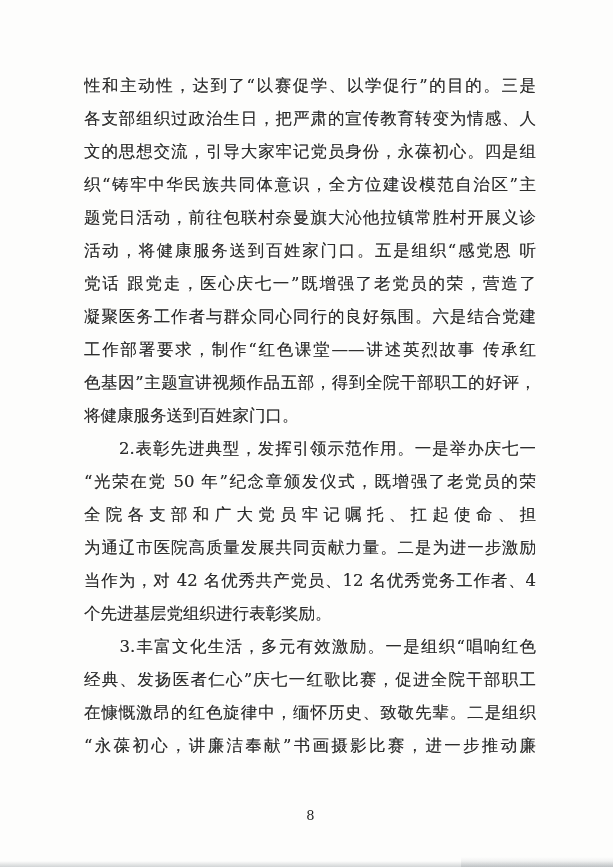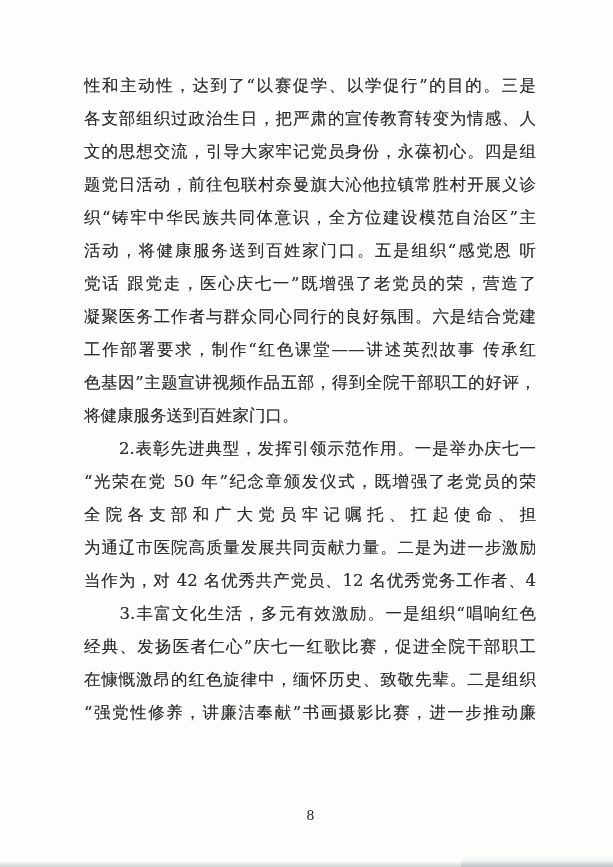--- a/index.html
+++ b/index.html
@@ -77,35 +77,36 @@
 </style>
 </head>
 <body>
 
 <div class="page">
   <div class="textblock">
 
   <div class="line">性和主动性，达到了“以赛促学、以学促行”的目的。三是</div>
       <div class="line">各支部组织过政治生日，把严肃的宣传教育转变为情感、人</div>
       <div class="line">文的思想交流，引导大家牢记党员身份，永葆初心。四是组</div>
+      <div class="line">织“铸牢中华民族共同体意识，全方位建设模范自治区”主</div>
       <div class="line">题党日活动，前往包联村奈曼旗大沁他拉镇常胜村开展义诊</div>
-      <div class="line">织“铸牢中华民族共同体意识，全方位建设模范自治区”主</div>
       <div class="line">活动，将健康服务送到百姓家门口。五是组织“感党恩 听</div>
       <div class="line">党话 跟党走，医心庆七一”既增强了老党员的荣，营造了</div>
       <div class="line">凝聚医务工作者与群众同心同行的良好氛围。六是结合党建</div>
       <div class="line">工作部署要求，制作“红色课堂——讲述英烈故事 传承红</div>
       <div class="line">色基因”主题宣讲视频作品五部，得到全院干部职工的好评，</div>
       <div class="line last">将健康服务送到百姓家门口。</div>
       <div class="line">　　2.表彰先进典型，发挥引领示范作用。一是举办庆七一</div>
       <div class="line">“光荣在党 50 年”纪念章颁发仪式，既增强了老党员的荣</div>
       <div class="line">全院各支部和广大党员牢记嘱托、扛起使命、担</div>
       <div class="line">为通辽市医院高质量发展共同贡献力量。二是为进一步激励</div>
       <div class="line">当作为，对 42 名优秀共产党员、12 名优秀党务工作者、4</div>
+      <div class="line last">个先进基层党组织进行表彰奖励。</div>
       <div class="line">　　3.丰富文化生活，多元有效激励。一是组织“唱响红色</div>
       <div class="line">经典、发扬医者仁心”庆七一红歌比赛，促进全院干部职工</div>
       <div class="line">在慷慨激昂的红色旋律中，缅怀历史、致敬先辈。二是组织</div>
-      <div class="line">“强党性修养，讲廉洁奉献”书画摄影比赛，进一步推动廉</div>
+      <div class="line">“永葆初心，讲廉洁奉献”书画摄影比赛，进一步推动廉</div>
     </div>
   <div class="page-number">8</div>
   <div class="edge-right"></div>
   <div class="edge-bottom"></div>
   <div class="edge-bottom-right"></div>
 </div>
 
 </body></html>

